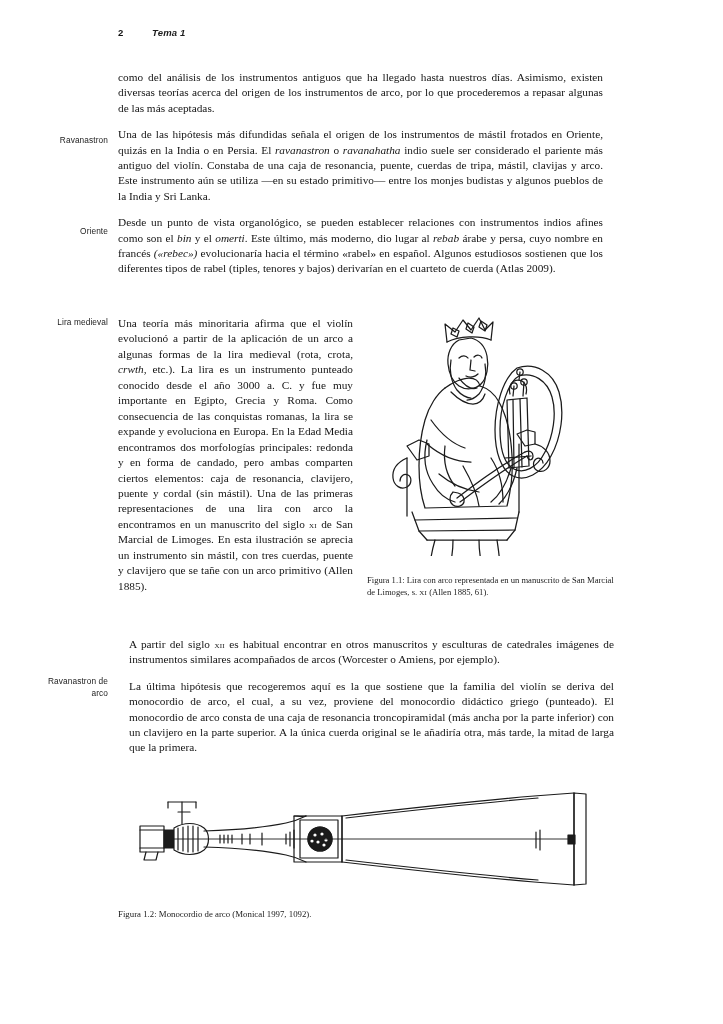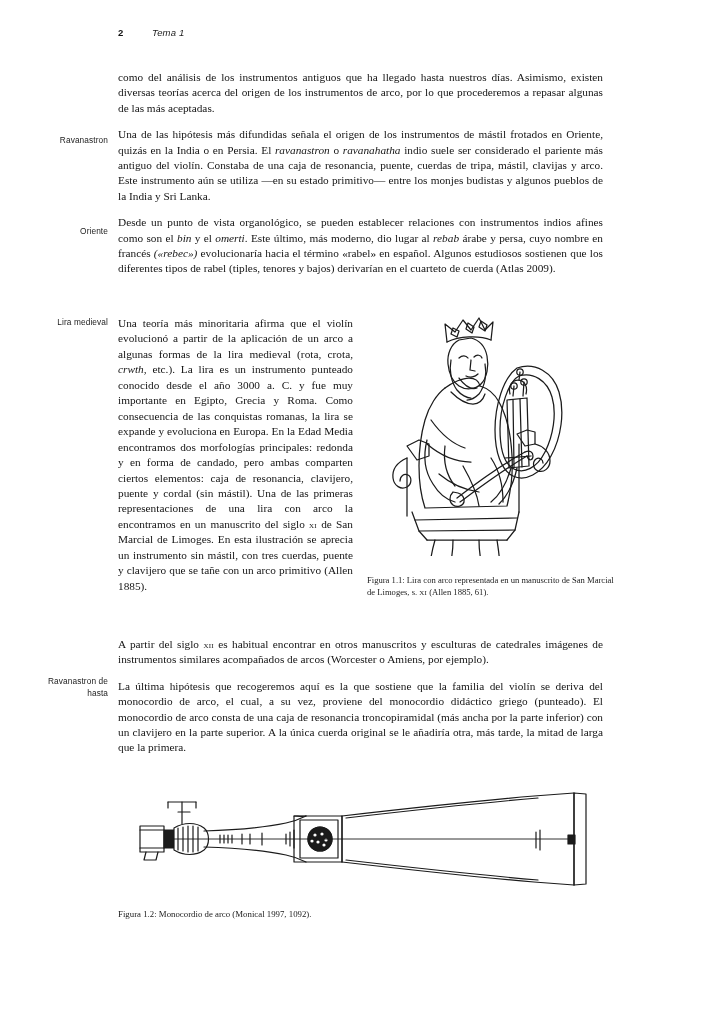--- a/index.html
+++ b/index.html
@@ -37,20 +37,21 @@
     align-items: baseline;
   }
   .runhead .folio {
     font-weight: bold;
     width: 34px;
     color: #111;
   }
   .runhead .chap {
     font-style: italic;
     color: #1c1c1c;
+    font-weight: bold;
   }
 
   
   .body-col {
     position: absolute;
     left: 118px;
     top: 70px;
     width: 502px;
   }
 
@@ -114,21 +115,21 @@
     margin-top: 19px;
   }
   .wrap-block p.para {
     font-size: 11.3px;
     line-height: 15.45px;
   }
 
   
   .lower-col {
     position: absolute;
-    left: 118px;
+    left: 129px;
     top: 637px;
     width: 502px;
     font-family: Liberation Serif, serif;
   }
 
   
   .fig2-wrap {
     position: absolute;
     left: 118px;
     top: 790px;
@@ -163,21 +164,21 @@
     <span>Ravanastron</span>
   </div>
   <div class="marginnote" id="note-rabeles">
     <span>Oriente</span>
   </div>
   <div class="marginnote" id="note-lira">
     <span>Lira medieval</span>
   </div>
   <div class="marginnote" id="note-monocordio">
     <span>Ravanastron de</span><br>
-    <span>hasta</span>
+    <span>arco</span>
   </div>
 
   <div class="body-col">
     <p class="para"><span>como del análisis de los instrumentos antiguos que ha llegado hasta nuestros días. Asimismo, existen diversas teorías acerca del origen de los instrumentos de arco, por lo que procederemos a repasar algunas de las más aceptadas.</span></p>
 
     <p class="para"><span>Una de las hipótesis más difundidas señala el origen de los instrumentos de mástil frotados en Oriente, quizás en la India o en Persia. El </span><i>ravanastron</i><span> o </span><i>ravanahatha</i><span> indio suele ser considerado el pariente más antiguo del violín. Constaba de una caja de resonancia, puente, cuerdas de tripa, mástil, clavijas y arco. Este instrumento aún se utiliza —en su estado primitivo— entre los monjes budistas y algunos pueblos de la India y Sri Lanka.</span></p>
 
     <p class="para last"><span>Desde un punto de vista organológico, se pueden establecer relaciones con instrumentos indios afines como son el </span><i>bin</i><span> y el </span><i>omerti</i><span>. Este último, más moderno, dio lugar al </span><i>rebab</i><span> árabe y persa, cuyo nombre en francés </span><i>(«rebec»)</i><span> evolucionaría hacia el término «rabel» en español. Algunos estudiosos sostienen que los diferentes tipos de rabel (tiples, tenores y bajos) derivarían en el cuarteto de cuerda (Atlas 2009).</span></p>
   </div>
 

